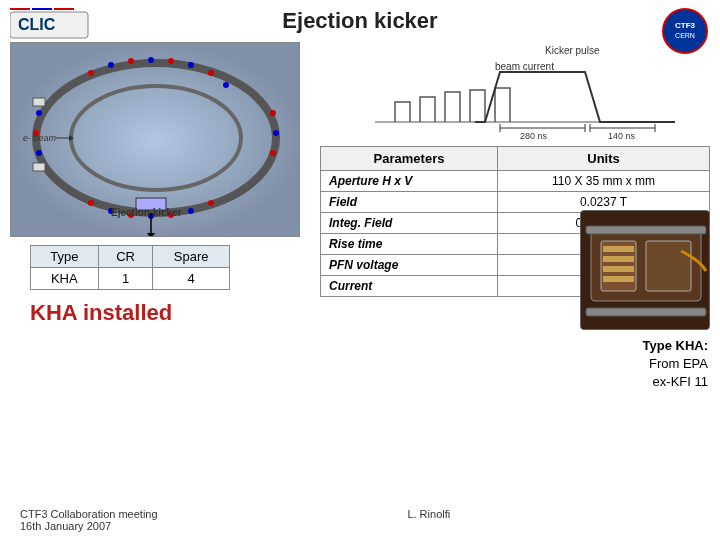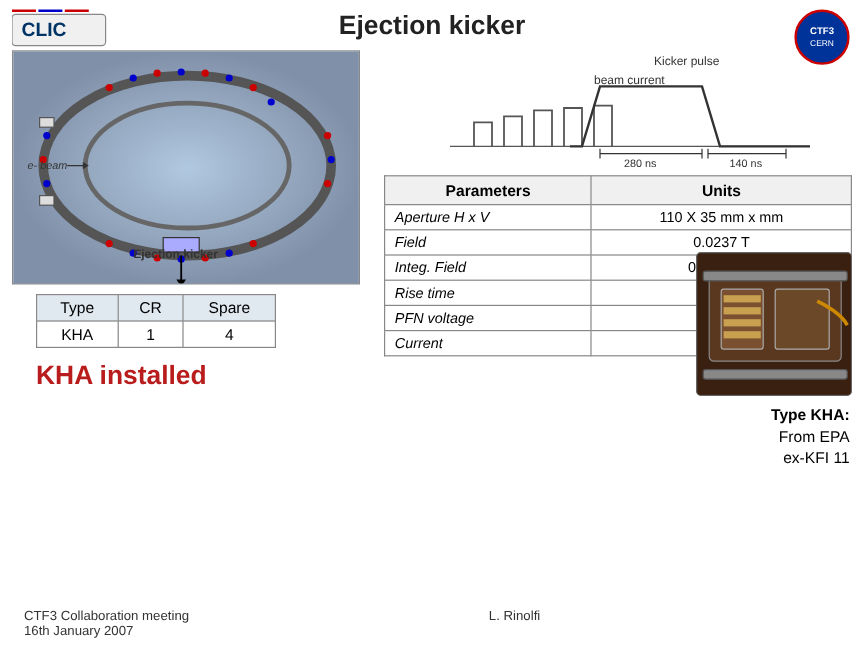--- a/index.html
+++ b/index.html
@@ -132,20 +132,21 @@
     }
 
     #params-table td {
       border: 1px solid #888;
       padding: 3px 8px;
       font-size: 12px;
     }
 
     #params-table td:first-child {
       font-style: italic;
+      font-weight: bold;
     }
 
     #params-table td:last-child {
       text-align: center;
     }
 
     
     #kicker-photo {
       position: absolute;
       right: 10px;

